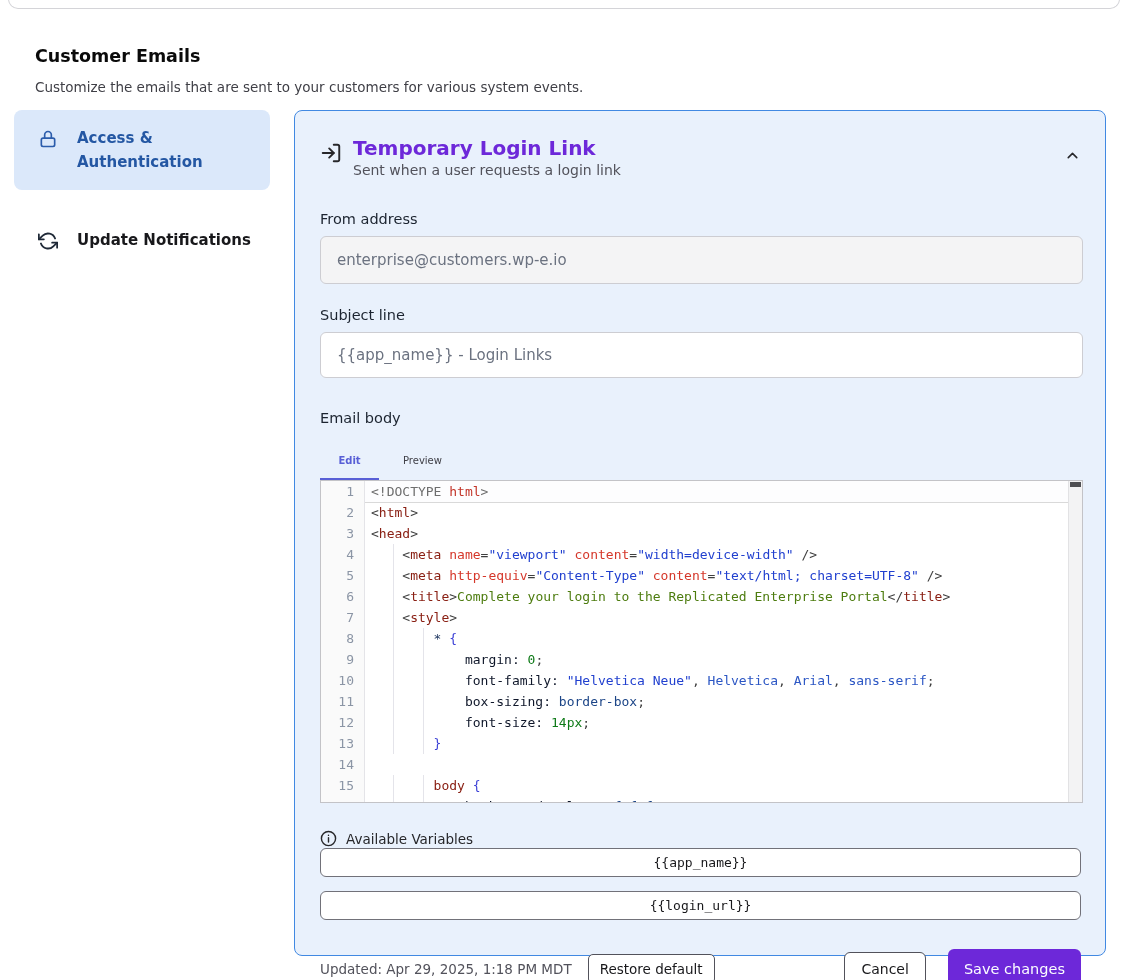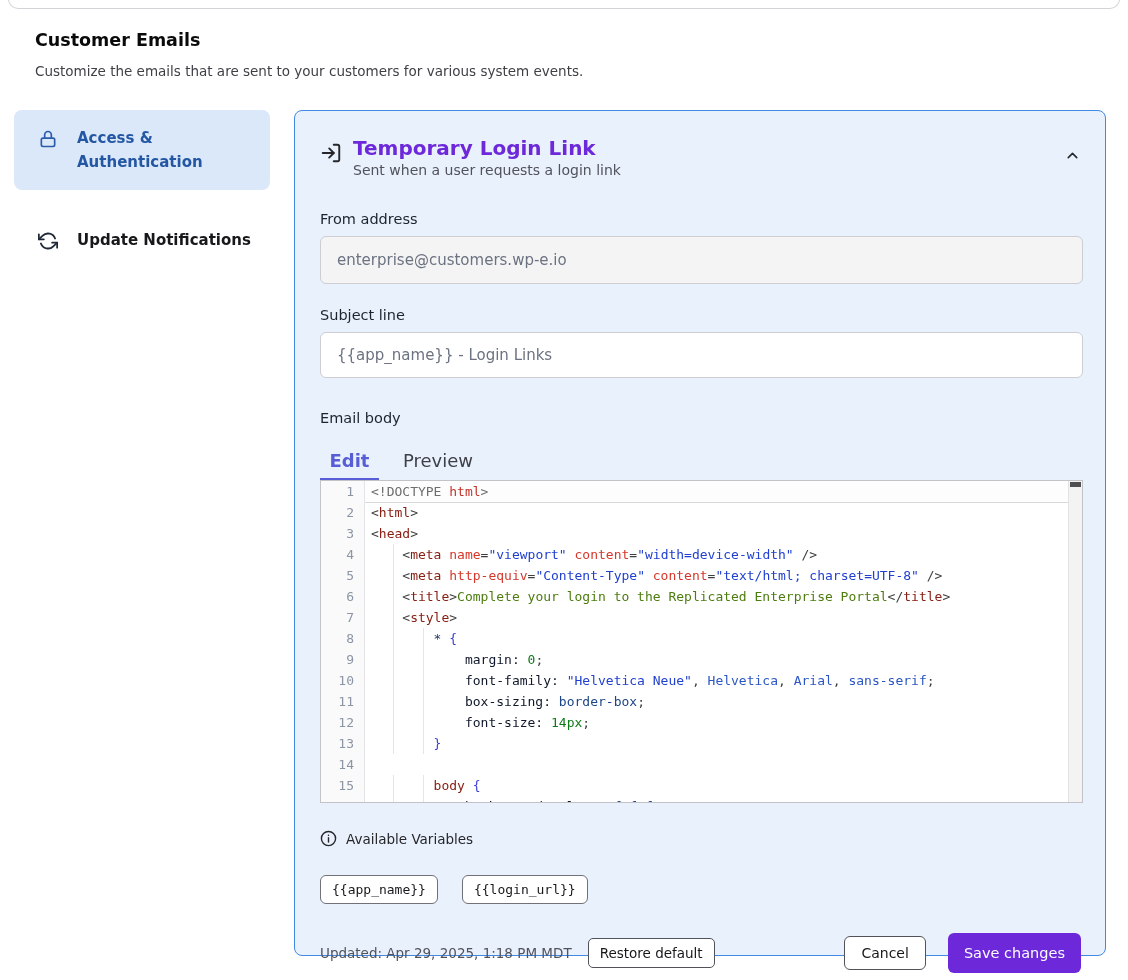--- a/index.html
+++ b/index.html
@@ -7,21 +7,21 @@
     width:1128px;height:980px;position:relative;overflow:hidden;
     background:#ffffff;
     font-family:"DejaVu Sans","Liberation Sans",sans-serif;
     color:#18181b;
   }
   
   .top-card{
     position:absolute;left:8px;top:-16px;width:1110px;height:24px;
     border:1px solid #d4d4d8;border-top:none;border-radius:0 0 10px 10px;
   }
-  .page-header{position:absolute;left:35px;top:30px;width:900px;}
+  .page-header{position:absolute;left:35px;top:46px;width:900px;}
   .page-title{font-size:17.5px;font-weight:700;color:#0a0a0a;margin:0 0 13px 0;}
   .page-subtitle{font-size:13.5px;color:#3f3f46;}
 
   
   .sidebar{position:absolute;left:14px;top:110px;width:256px;}
   .side-item{display:flex;align-items:flex-start;gap:19px;border-radius:8px;padding:16px 18px 16px 24px;cursor:pointer;}
   .side-item.selected{background:#dbe8fa;}
   .side-item .s-icon{flex:0 0 auto;margin-top:3px;}
   .side-item .s-label{font-size:15px;font-weight:600;line-height:1.6;}
   .side-item.selected .s-label{color:#2457a3;}
@@ -44,21 +44,21 @@
   .text-input{
     display:block;box-sizing:border-box;width:763px;border:1px solid #cdcdd2;border-radius:6px;
     font-family:"DejaVu Sans","Liberation Sans",sans-serif;
     font-size:15px;color:#6b7280;padding:0 16px;outline:none;
   }
   .input-from{height:48px;background:#f4f4f5;margin-bottom:23px;}
   .input-subject{height:46px;background:#ffffff;margin-bottom:32px;}
 
   
   .tabs{display:flex;height:38px;margin-top:16px;}
-  .tab{font-size:18px;color:#3f3f46;display:flex;align-items:center;justify-content:center;cursor:pointer;border-bottom:2px solid transparent;box-sizing:border-box;}
+  .tab{font-size:10px;color:#3f3f46;display:flex;align-items:center;justify-content:center;cursor:pointer;border-bottom:2px solid transparent;box-sizing:border-box;}
   .tab.active{color:#585fd6;font-weight:700;border-bottom-color:#585fd6;}
   .tab-edit{width:59px;}
   .tab-preview{padding:0 24px;}
 
   
   .editor{
     position:relative;width:763px;height:323px;box-sizing:border-box;
     background:#ffffff;border:1px solid #c3c3c7;overflow:hidden;
     font-family:"DejaVu Sans Mono","Liberation Mono",monospace;font-size:13px;
   }
@@ -75,21 +75,21 @@
   .t-do{color:#6e6e6e;} .t-dt{color:#c23428;} .t-pu{color:#3f3f3f;}
   .t-tg{color:#8a2014;} .t-at{color:#d5372a;} .t-st{color:#2140cf;}
   .t-tx{color:#4d7c0f;} .t-pr{color:#0f172a;} .t-nm{color:#0e7a18;}
   .t-kw{color:#1c4587;} .t-id{color:#2b56c4;} .t-br{color:#3c41d6;} .t-sel{color:#223a63;}
   .vscroll{position:absolute;top:0;right:0;bottom:0;width:13px;background:#f3f3f4;border-left:1px solid #e2e2e4;}
   .vthumb{position:absolute;top:1px;left:1px;right:1px;height:5px;background:#4f4f52;}
 
   
   .vars-row{display:flex;align-items:center;gap:9px;margin-top:27px;}
   .vars-label{font-size:13.5px;color:#27272a;}
-  .chips{display:flex;gap:24px;margin-top:28px;}
+  .chips{display:flex;gap:14px;margin-top:1px;flex-direction:column;}
   .chip{
     font-family:"DejaVu Sans Mono","Liberation Mono",monospace;font-size:13px;color:#18181b;
     background:#ffffff;border:1px solid #717179;border-radius:6px;padding:6px 11px;cursor:pointer;
   }
 
   
   .panel-footer{display:flex;align-items:center;margin-top:29px;}
   .updated{font-size:13.5px;color:#52525b;}
   .btn{font-family:"DejaVu Sans","Liberation Sans",sans-serif;cursor:pointer;border-radius:6px;box-sizing:border-box;}
   .btn-restore{margin-left:16px;height:30px;padding:0 11px;font-size:13.5px;background:#ffffff;border:1px solid #52525b;color:#18181b;border-radius:5px;}

